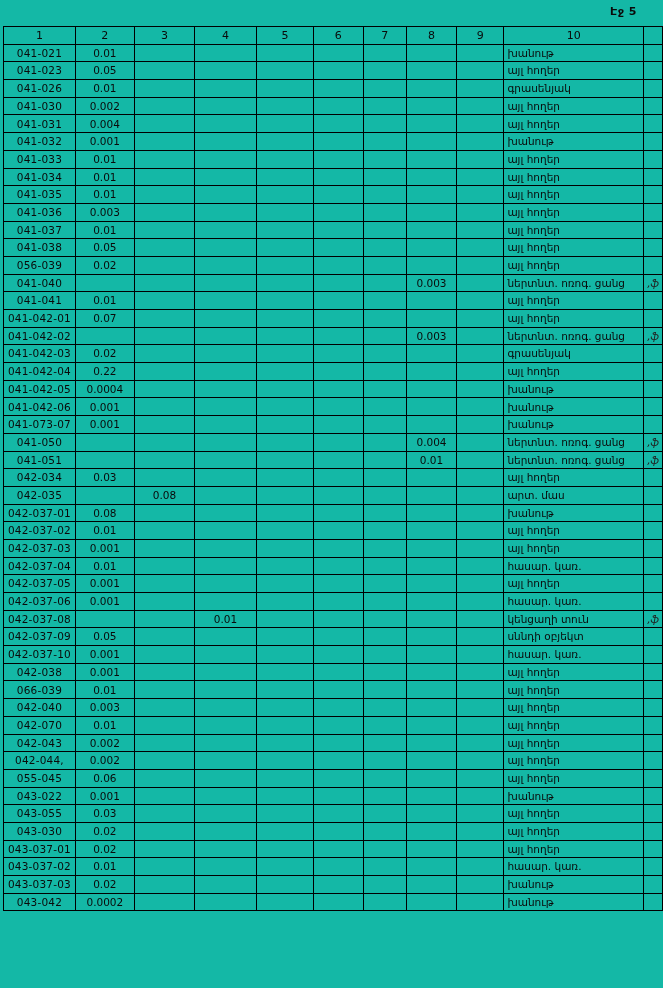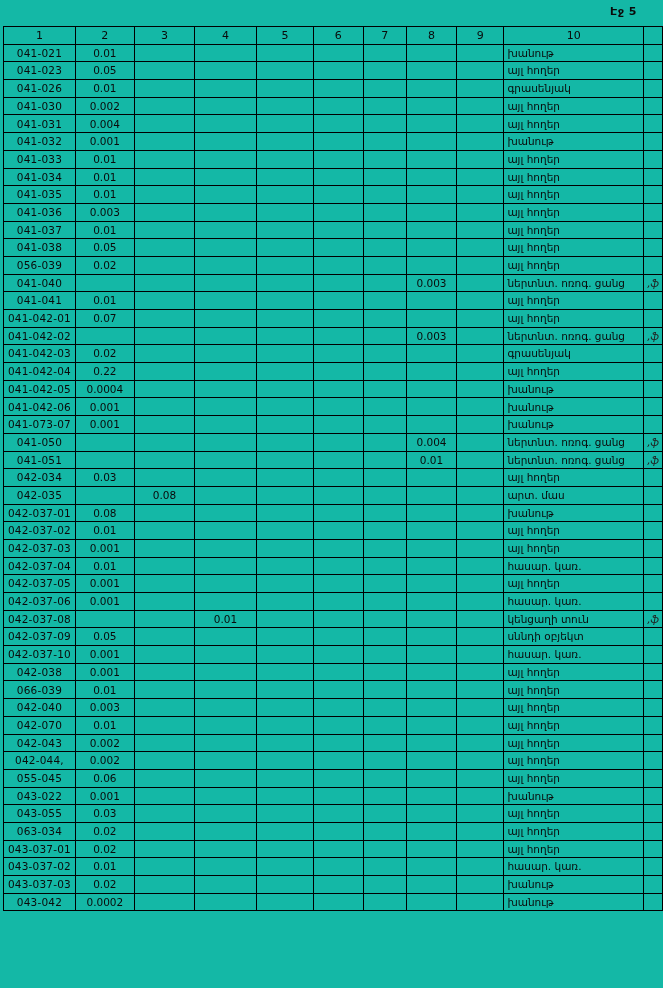--- a/index.html
+++ b/index.html
@@ -667,21 +667,21 @@
           <td class="val"></td>
           <td class="val"></td>
           <td class="val"></td>
           <td class="val"></td>
           <td class="val"></td>
           <td class="val"></td>
           <td class="desc">այլ հողեր</td>
           <td class="note-cell"></td>
         </tr>
         <tr>
-          <td class="code">063-034</td>
+          <td class="code">043-030</td>
           <td class="val">0.02</td>
           <td class="val"></td>
           <td class="val"></td>
           <td class="val"></td>
           <td class="val"></td>
           <td class="val"></td>
           <td class="val"></td>
           <td class="val"></td>
           <td class="desc">այլ հողեր</td>
           <td class="note-cell"></td>

